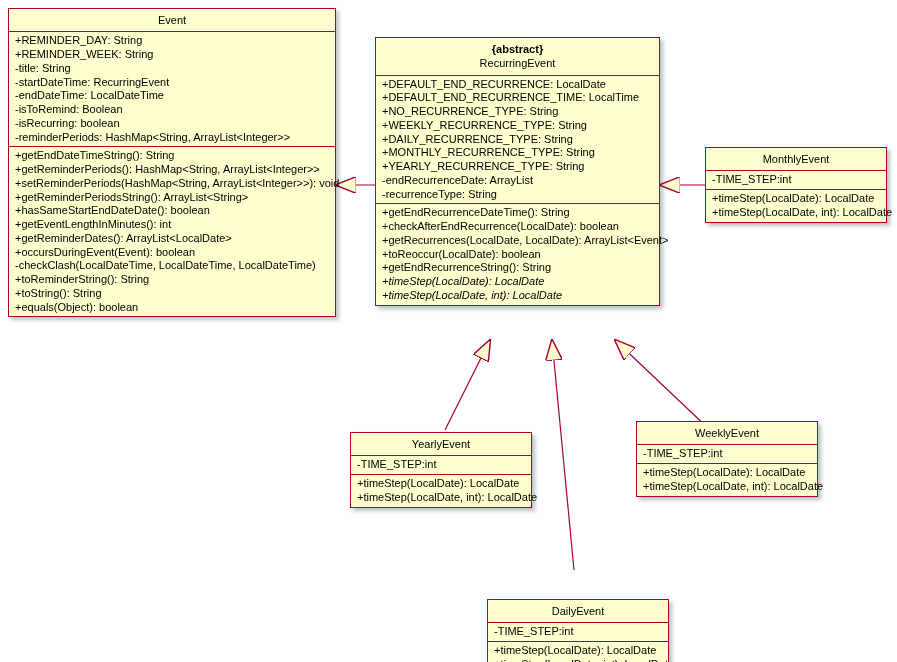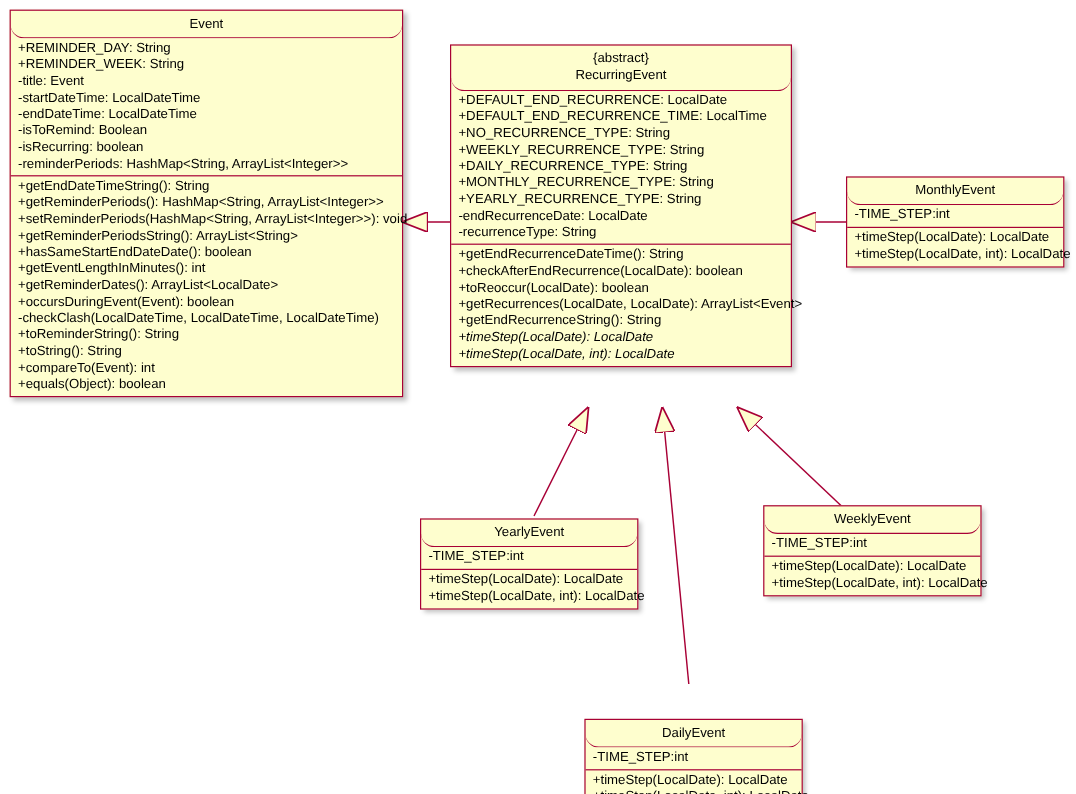--- a/index.html
+++ b/index.html
@@ -16,24 +16,24 @@
     position: absolute;
     background: #fefece;
     border: 1.5px solid #a80036;
     box-shadow: 3px 3px 4px rgba(0,0,0,0.25);
   }
   .uml-title {
     text-align: center;
     padding: 4px 6px;
     border-bottom: 1.5px solid #a80036;
     line-height: 1.3;
-    border-radius: 11px;
   }
   .uml-title .stereo {
     display: block;
+    font-weight: bold;
   }
   .uml-section {
     padding: 2px 6px;
     border-bottom: 1.5px solid #a80036;
   }
   .uml-section:last-child {
     border-bottom: none;
   }
   .uml-row {
     line-height: 1.25;
@@ -69,65 +69,64 @@
   <line x1="574" y1="570" x2="552" y2="340" stroke="#a80036" stroke-width="1.2" marker-end="url(#tri)"></line>
 </svg>
 
 <div class="uml-class" style="left:8px; top:8px; width:326px;">
   <div class="uml-title">
     <span>Event</span>
   </div>
   <div class="uml-section" id="event-fields">
       <div class="uml-row">+REMINDER_DAY: String</div>
       <div class="uml-row">+REMINDER_WEEK: String</div>
-      <div class="uml-row">-title: Event</div>
-      <div class="uml-row">-startDateTime: LocalDateTime</div>
+      <div class="uml-row">-title: String</div>
+      <div class="uml-row">-startDateTime: RecurringEvent</div>
       <div class="uml-row">-endDateTime: LocalDateTime</div>
       <div class="uml-row">-isToRemind: Boolean</div>
       <div class="uml-row">-isRecurring: boolean</div>
       <div class="uml-row">-reminderPeriods: HashMap&lt;String, ArrayList&lt;Integer&gt;&gt;</div>
     </div>
   <div class="uml-section" id="event-methods">
       <div class="uml-row">+getEndDateTimeString(): String</div>
       <div class="uml-row">+getReminderPeriods(): HashMap&lt;String, ArrayList&lt;Integer&gt;&gt;</div>
       <div class="uml-row">+setReminderPeriods(HashMap&lt;String, ArrayList&lt;Integer&gt;&gt;): void</div>
       <div class="uml-row">+getReminderPeriodsString(): ArrayList&lt;String&gt;</div>
       <div class="uml-row">+hasSameStartEndDateDate(): boolean</div>
       <div class="uml-row">+getEventLengthInMinutes(): int</div>
       <div class="uml-row">+getReminderDates(): ArrayList&lt;LocalDate&gt;</div>
       <div class="uml-row">+occursDuringEvent(Event): boolean</div>
       <div class="uml-row">-checkClash(LocalDateTime, LocalDateTime, LocalDateTime)</div>
       <div class="uml-row">+toReminderString(): String</div>
       <div class="uml-row">+toString(): String</div>
-      <div class="uml-row">+compareTo(Event): int</div>
       <div class="uml-row">+equals(Object): boolean</div>
     </div>
 </div>
 
 <div class="uml-class" style="left:375px; top:37px; width:283px;">
   <div class="uml-title">
     <span class="stereo">{abstract}</span>
     <span>RecurringEvent</span>
   </div>
   <div class="uml-section" id="recurring-fields">
       <div class="uml-row">+DEFAULT_END_RECURRENCE: LocalDate</div>
       <div class="uml-row">+DEFAULT_END_RECURRENCE_TIME: LocalTime</div>
       <div class="uml-row">+NO_RECURRENCE_TYPE: String</div>
       <div class="uml-row">+WEEKLY_RECURRENCE_TYPE: String</div>
       <div class="uml-row">+DAILY_RECURRENCE_TYPE: String</div>
       <div class="uml-row">+MONTHLY_RECURRENCE_TYPE: String</div>
       <div class="uml-row">+YEARLY_RECURRENCE_TYPE: String</div>
-      <div class="uml-row">-endRecurrenceDate: LocalDate</div>
+      <div class="uml-row">-endRecurrenceDate: ArrayList</div>
       <div class="uml-row">-recurrenceType: String</div>
     </div>
   <div class="uml-section" id="recurring-methods">
       <div class="uml-row">+getEndRecurrenceDateTime(): String</div>
       <div class="uml-row">+checkAfterEndRecurrence(LocalDate): boolean</div>
+      <div class="uml-row">+getRecurrences(LocalDate, LocalDate): ArrayList&lt;Event&gt;</div>
       <div class="uml-row">+toReoccur(LocalDate): boolean</div>
-      <div class="uml-row">+getRecurrences(LocalDate, LocalDate): ArrayList&lt;Event&gt;</div>
       <div class="uml-row">+getEndRecurrenceString(): String</div>
       <div class="uml-row italic">+timeStep(LocalDate): LocalDate</div>
       <div class="uml-row italic">+timeStep(LocalDate, int): LocalDate</div>
     </div>
 </div>
 
 <div class="uml-class" style="left:705px; top:147px; width:180px;">
   <div class="uml-title">
     <span>MonthlyEvent</span>
   </div>

